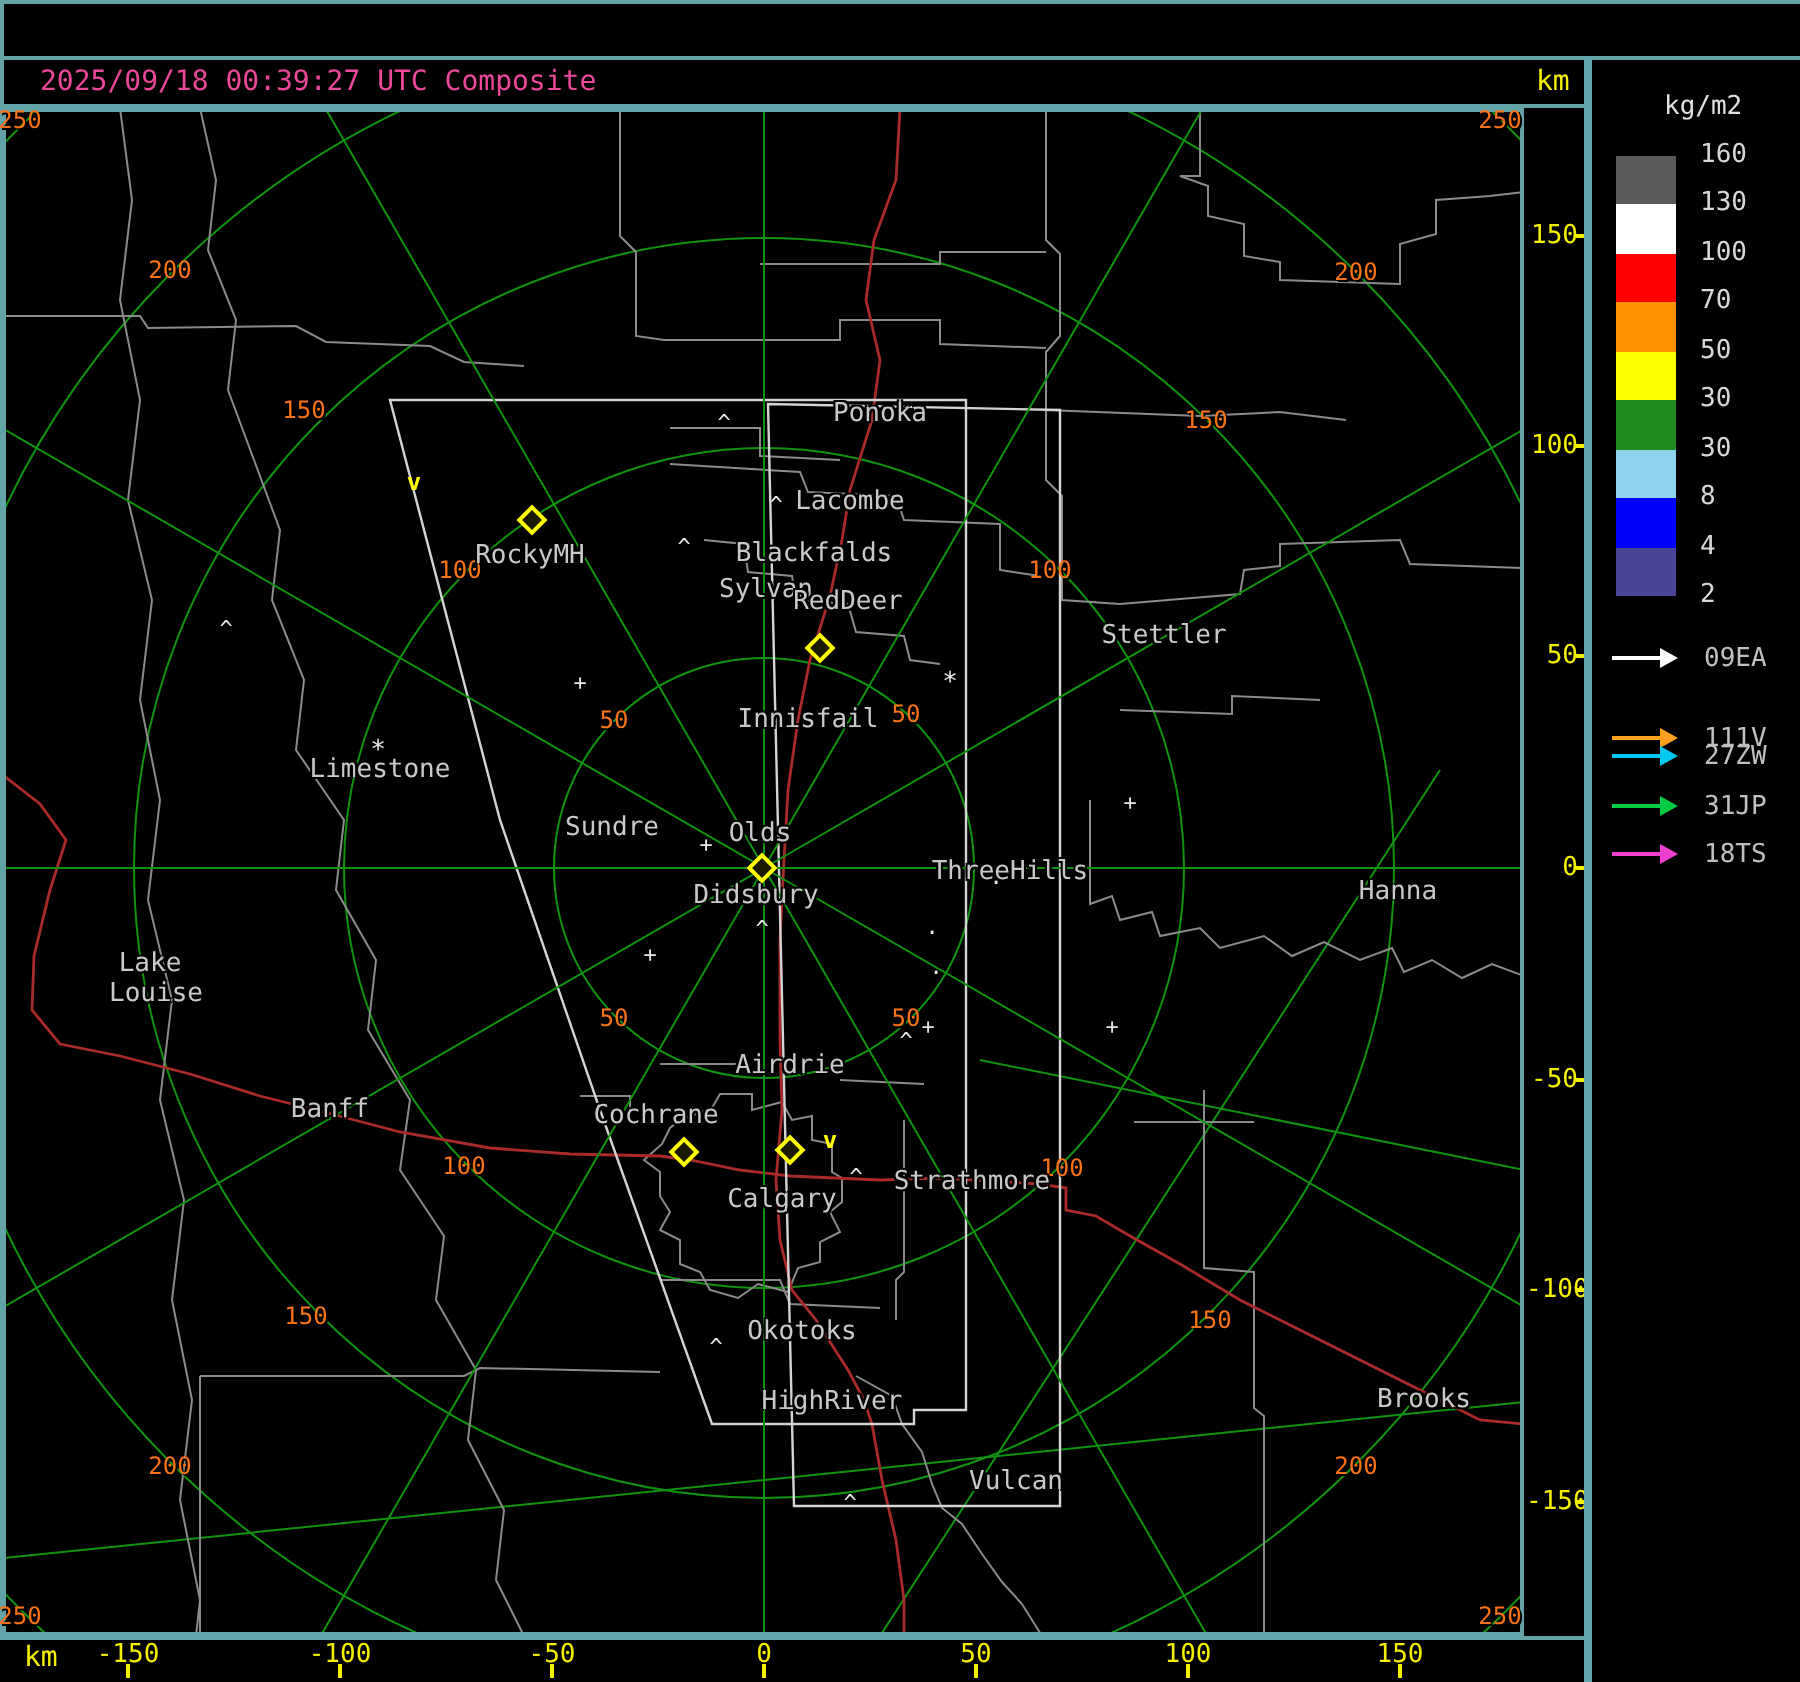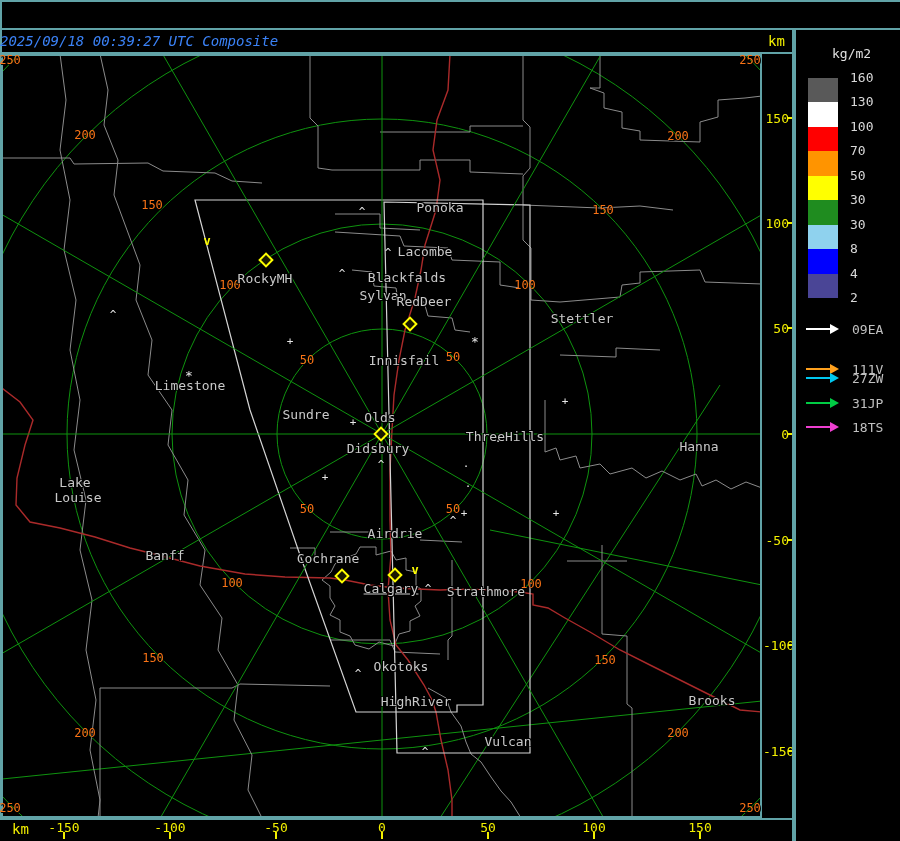--- a/index.html
+++ b/index.html
@@ -3,21 +3,21 @@
 <meta charset="utf-8">
 <style>
   html,body{margin:0;padding:0;background:#000;}
   .screen{position:relative;width:900px;height:841px;background:#000;overflow:hidden;
           font-family:"DejaVu Sans Mono","Liberation Mono",monospace;}
   .abs{position:absolute;}
   .teal{background:#61a3a7;}
   .titlebar{left:0;top:2px;width:900px;height:26px;color:#dcdcdc;font-size:15px;
             text-align:center;line-height:26px;letter-spacing:1px;}
   .infobar{left:0;top:30px;width:795px;height:22px;}
-  .datetime{left:0;top:3px;color:#3b82f6;font-size:14px;font-style:italic;}
+  .datetime{left:20px;top:3px;color:#ec4899;font-size:14px;}
   .yunit{left:768px;top:3px;color:#f2ef00;font-size:14px;}
   .mapwrap{left:0;top:54px;width:795px;height:764px;}
   .xaxis{left:0;top:818px;width:795px;height:23px;}
   .xunit{left:12px;top:3px;color:#f2ef00;font-size:14px;}
   .sidebar{left:796px;top:30px;width:104px;height:811px;}
   .kgunit{left:36px;top:16px;color:#e0e0e0;font-size:13px;}
   .lbl{position:absolute;transform:translate(-50%,-50%);white-space:nowrap;}
   .city{color:#c9c9c9;font-size:13px;text-shadow:1px 1px 0 #000,-1px -1px 0 #000,1px -1px 0 #000,-1px 1px 0 #000;}
   .rlab{color:#f97316;font-size:12px;text-shadow:1px 1px 0 #000;}
   .ytick-lbl{position:absolute;width:26px;text-align:right;color:#f2ef00;font-size:13px;transform:translateY(-50%);}
@@ -151,21 +151,21 @@
         <span class="lbl city" style="left: 306px; top: 360px;">Sundre</span>
         <span class="lbl city" style="left: 380px; top: 363px;">Olds</span>
         <span class="lbl city" style="left: 378px; top: 394px;">Didsbury</span>
         <span class="lbl city" style="left: 505px; top: 382px;">ThreeHills</span>
         <span class="lbl city" style="left: 699px; top: 392px;">Hanna</span>
         <span class="lbl city" style="left: 75px; top: 428px;">Lake</span>
         <span class="lbl city" style="left: 78px; top: 443px;">Louise</span>
         <span class="lbl city" style="left: 165px; top: 501px;">Banff</span>
         <span class="lbl city" style="left: 328px; top: 504px;">Cochrane</span>
         <span class="lbl city" style="left: 395px; top: 479px;">Airdrie</span>
-        <span class="lbl city" style="left: 391px; top: 534px; text-decoration: underline;">Calgary</span>
+        <span class="lbl city" style="left: 391px; top: 546px;">Calgary</span>
         <span class="lbl city" style="left: 486px; top: 537px;">Strathmore</span>
         <span class="lbl city" style="left: 401px; top: 612px;">Okotoks</span>
         <span class="lbl city" style="left: 416px; top: 647px;">HighRiver</span>
         <span class="lbl city" style="left: 508px; top: 687px;">Vulcan</span>
         <span class="lbl city" style="left: 712px; top: 646px;">Brooks</span>
         <span class="abs mk-diamond" style="left: 266px; top: 206px;"></span>
         <span class="abs mk-diamond" style="left: 410px; top: 270px;"></span>
         <span class="abs mk-diamond" style="left: 381px; top: 380px;"></span>
         <span class="abs mk-diamond" style="left: 342px; top: 522px;"></span>
         <span class="abs mk-diamond" style="left: 395px; top: 521px;"></span>

